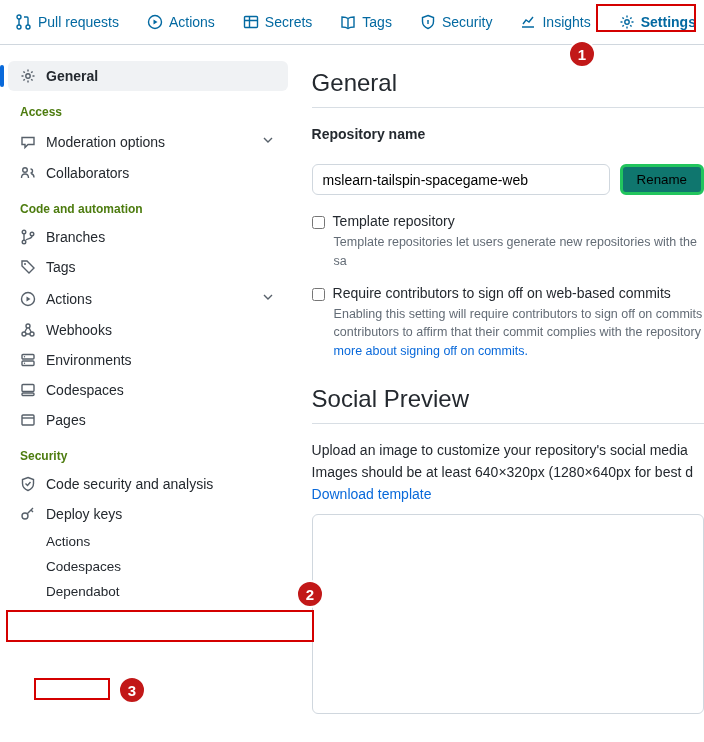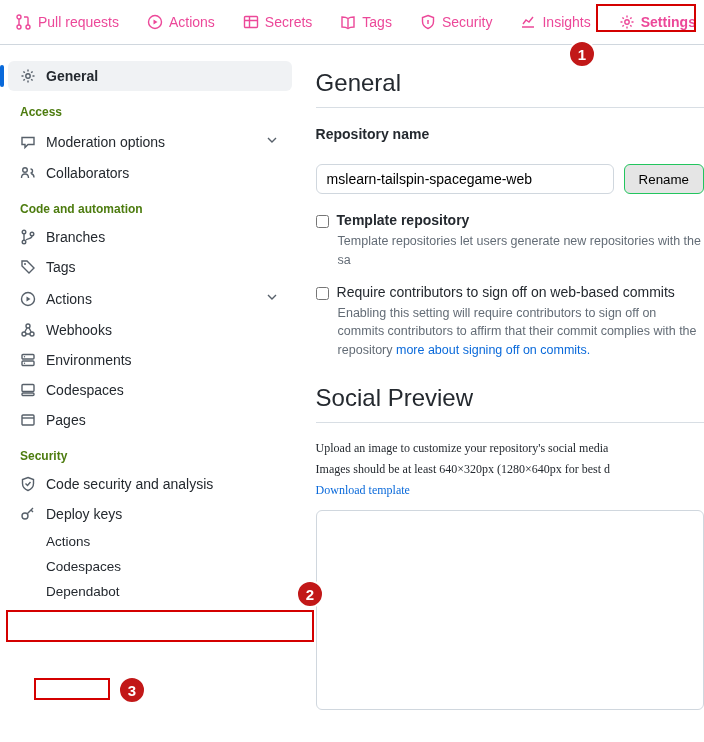--- a/index.html
+++ b/index.html
@@ -1,20 +1,20 @@
 <!DOCTYPE html>
 <html><head>
 <meta charset="utf-8">
 <style>
   * { box-sizing: border-box; margin: 0; padding: 0; }
   body { font-family: -apple-system, BlinkMacSystemFont, "Segoe UI", Helvetica, Arial, sans-serif; font-size: 14px; color: #24292f; background: #fff; width: 704px; overflow: hidden; }
   
   
   .topnav { display: flex; align-items: center; gap: 8px; padding: 8px 6px; border-bottom: 1px solid #d0d7de; }
-  .topnav-item { display: flex; align-items: center; gap: 6px; padding: 6px 10px; color: #ec4899; cursor: pointer; border-radius: 6px; white-space: nowrap; }
+  .topnav-item { display: flex; align-items: center; gap: 6px; padding: 6px 10px; color: #0369a1; cursor: pointer; border-radius: 6px; white-space: nowrap; }
   .topnav-item .ic { width: 16px; height: 16px; display: inline-flex; align-items: center; justify-content: center; }
   .topnav-item:last-child { font-weight: 600; }
   
   
   .body { display: flex; }
   .sidebar { width: 320px; padding: 16px 0 16px 8px; }
   .content { flex: 1; padding: 24px 0 0 24px; }
 
   
   .side-item { display: flex; align-items: center; gap: 10px; padding: 7px 12px; cursor: pointer; border-radius: 6px; color: #24292f; }
@@ -23,26 +23,26 @@
   .side-item .ic { width: 16px; height: 16px; display:inline-flex; align-items:center; justify-content:center; color:#57606a; }
   .side-item .chev { margin-left: auto; color:#57606a; }
   .side-group { padding: 14px 12px 6px 12px; color: #4d7c0f; font-size: 12px; font-weight: 600; }
   .side-sub { padding: 5px 12px 5px 38px; color:#24292f; cursor:pointer; font-size: 13.5px; }
 
   
   h2.section-title { font-size: 24px; font-weight: 400; padding-bottom: 10px; border-bottom: 1px solid #d8dee4; margin-bottom: 18px; }
   .label { font-weight: 700; margin-bottom: 22px; }
   .row { display:flex; gap:10px; margin-bottom: 18px; }
   input[type=text] { border:1px solid #d0d7de; border-radius:6px; padding:6px 10px; font-size:14px; width: 298px; }
-  .btn { border:1px solid #22c55e; border-radius:6px; padding:5px 14px; background:#e5e5e5; font-weight:500; cursor:pointer; }
+  .btn { border:3px solid #22c55e; border-radius:6px; padding:5px 14px; background:#0f766e; font-weight:500; cursor:pointer; }
   .check { display:flex; gap:8px; align-items:flex-start; margin-bottom: 4px; }
   .check input { margin-top: 3px; }
   .desc { color:#636c76; font-size: 12.5px; margin-left: 22px; margin-bottom: 14px; line-height:1.5; }
   .link { color:#0969da; cursor:pointer; }
-  .body-text { font-size: 12px; margin-bottom: 6px; font-family: Liberation Serif, serif; }
+  .body-text { font-size: 14px; margin-bottom: 6px; }
   .preview-box { border:1px solid #d0d7de; border-radius:6px; height: 200px; margin-top: 12px; }
 
   
   .redbox { position: absolute; border: 2px solid #d40000; pointer-events: none; }
   .badge { position:absolute; width:28px; height:28px; border-radius:50%; background:#c21818; color:#fff; font-weight:700; display:flex; align-items:center; justify-content:center; border:2px solid #fff; font-size:15px; pointer-events:none; }
 
   svg { width:16px; height:16px; }
   .stroke { fill:none; stroke:currentColor; stroke-width:1.4; }
 </style>
 </head>
@@ -250,21 +250,21 @@
 
   <div class="content">
     <h2 class="section-title">General</h2>
     <div class="label">Repository name</div>
     <div class="row">
       <input type="text" value="mslearn-tailspin-spacegame-web" style="">
       <button class="btn">Rename</button>
     </div>
     <div class="check">
       <input type="checkbox" style="">
-      <span style="font-weight:700">Template repository</span>
+      <span style="font-weight:400">Template repository</span>
     </div>
     <div class="desc">Template repositories let users generate new repositories with the sa</div>
     <div class="check">
       <input type="checkbox" style="">
       <span style="font-weight:400">Require contributors to sign off on web-based commits</span>
     </div>
     <div class="desc">
       <span>Enabling this setting will require contributors to sign off on commits contributors to affirm that their commit complies with the repository </span>
       <span class="link">more about signing off on commits.</span>
     </div>

